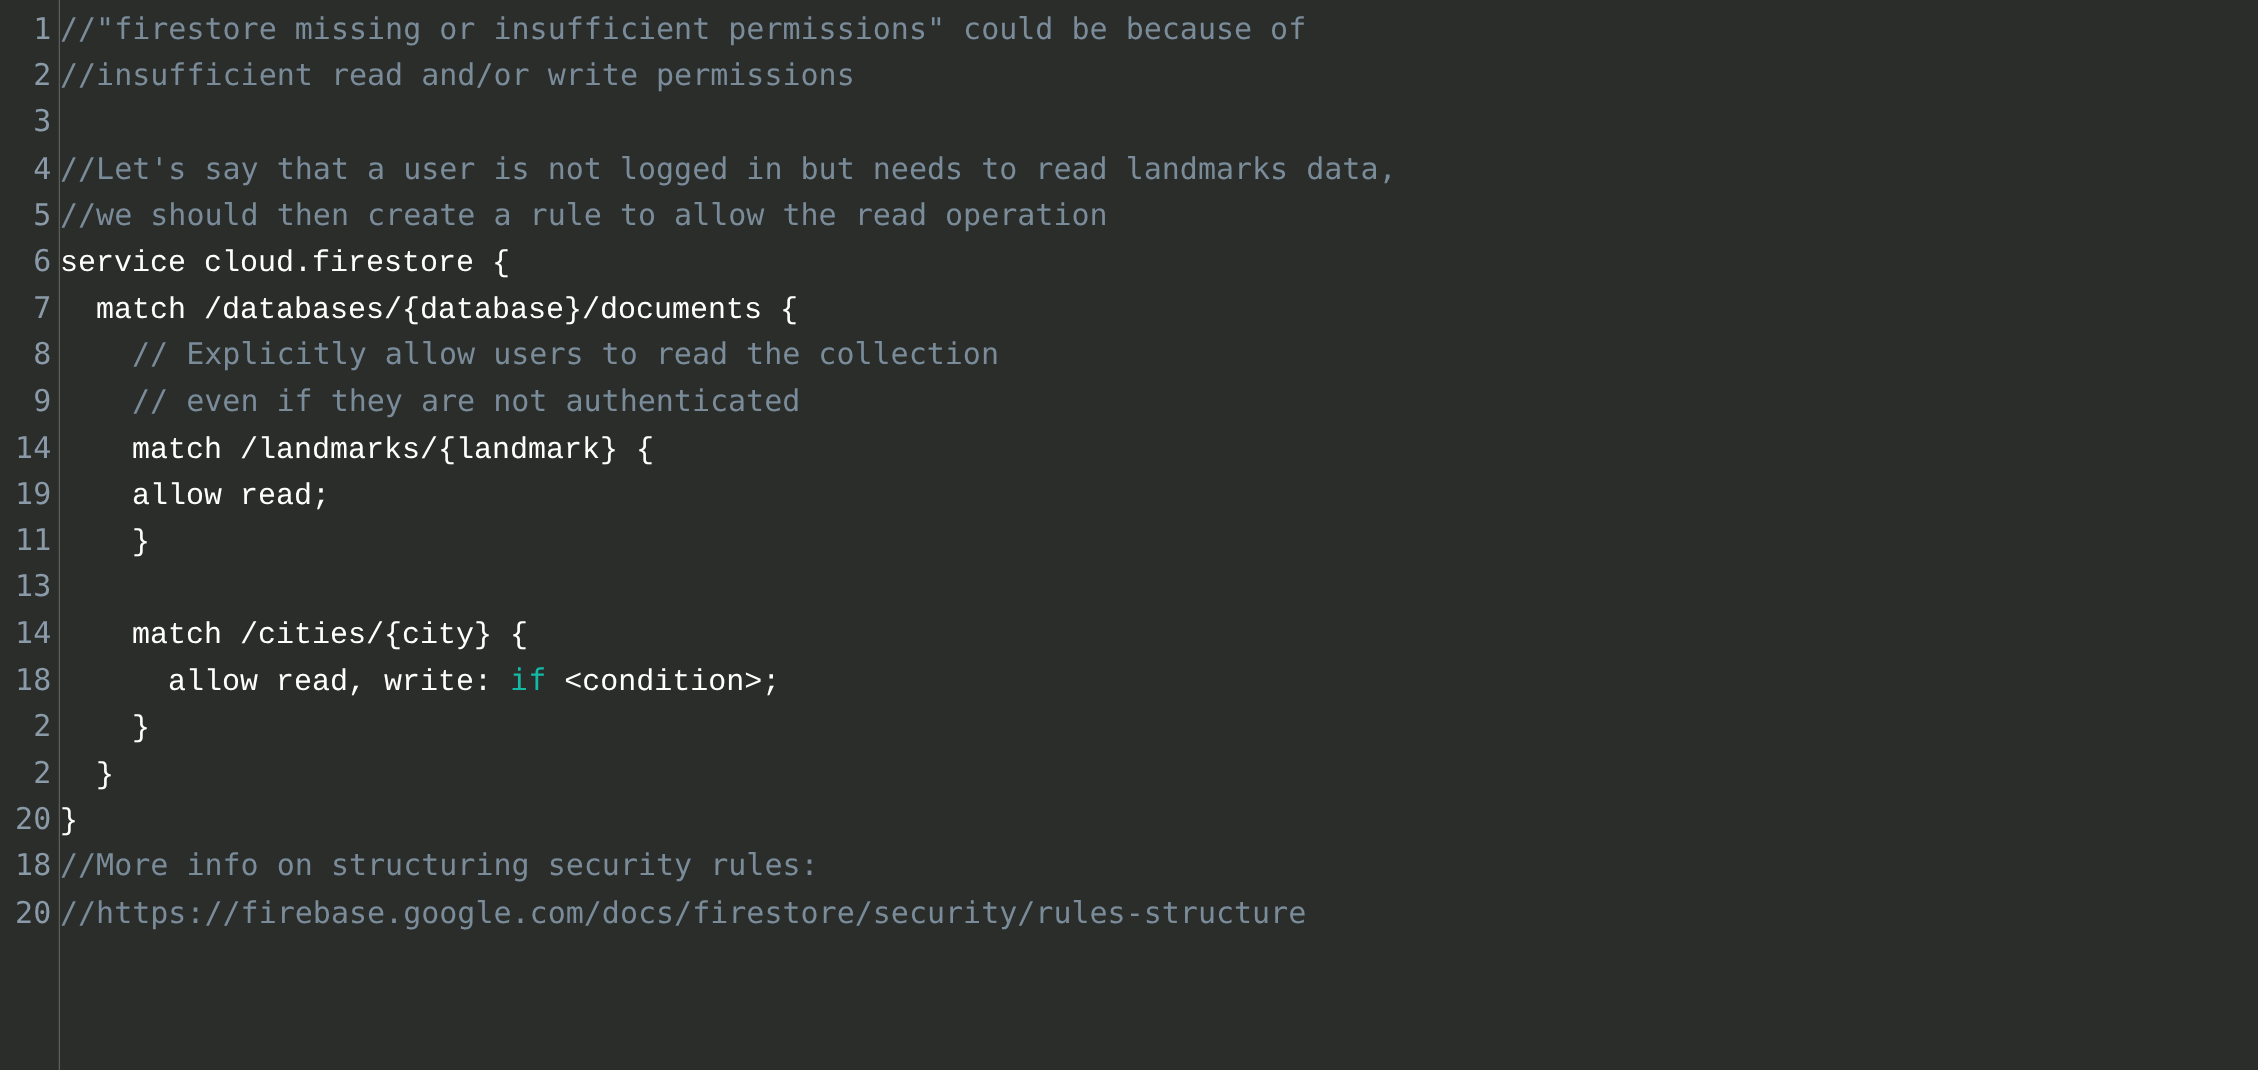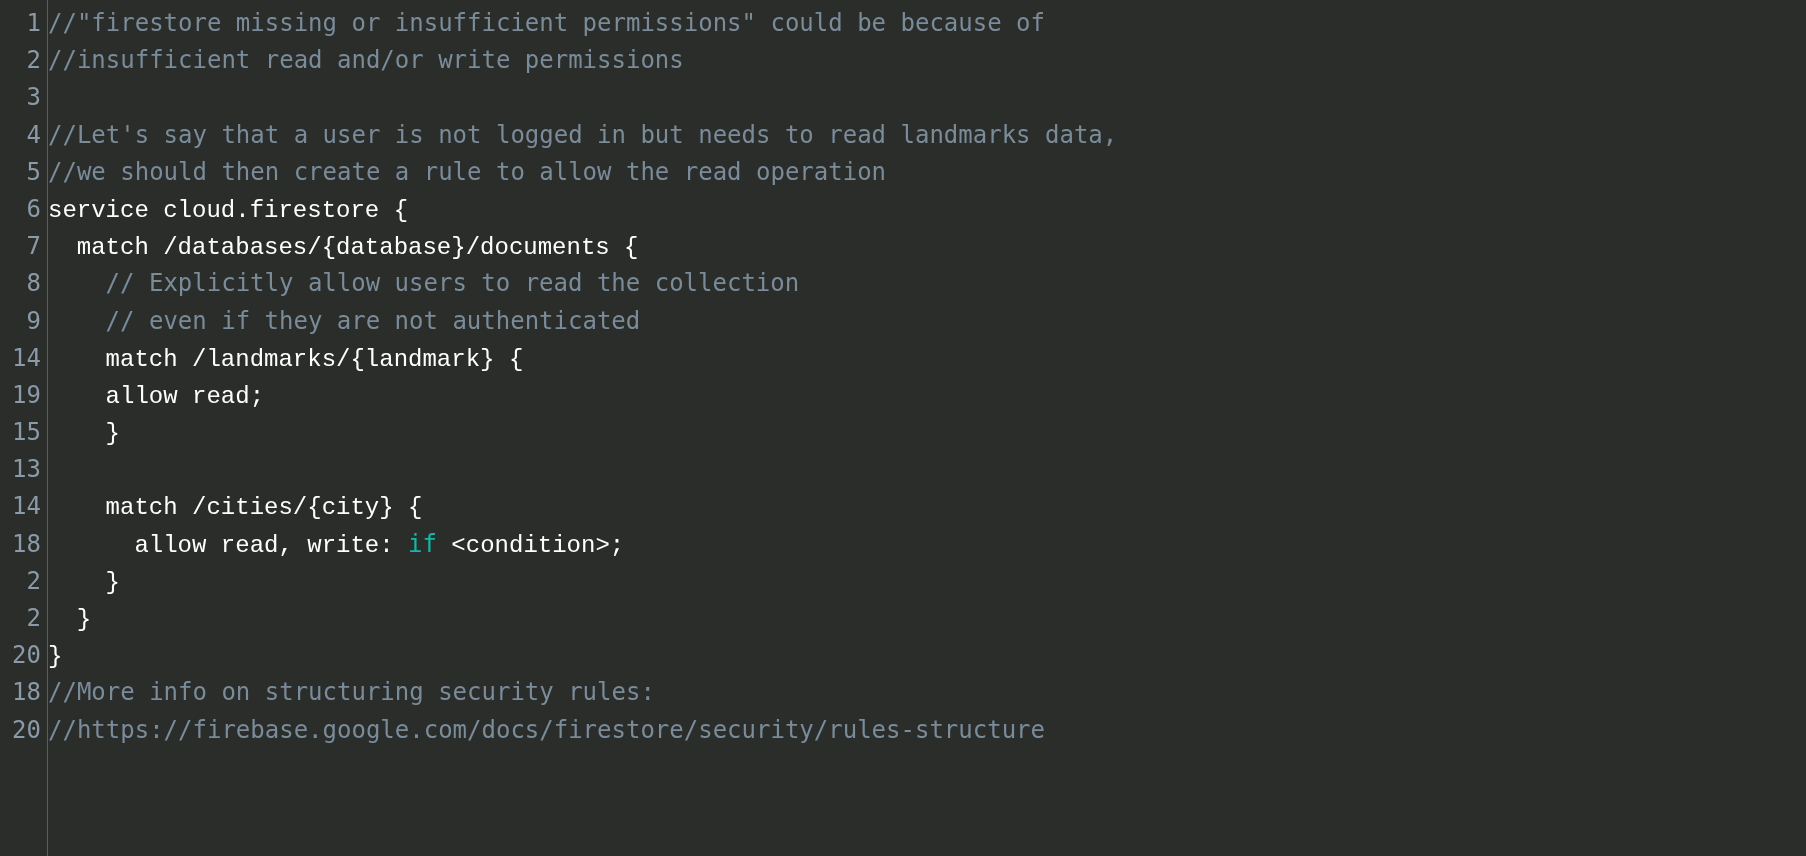--- a/index.html
+++ b/index.html
@@ -65,21 +65,21 @@
       <div class="line-no">2</div>
       <div class="line-no">3</div>
       <div class="line-no">4</div>
       <div class="line-no">5</div>
       <div class="line-no">6</div>
       <div class="line-no">7</div>
       <div class="line-no">8</div>
       <div class="line-no">9</div>
       <div class="line-no">14</div>
       <div class="line-no">19</div>
-      <div class="line-no">15</div>
+      <div class="line-no">11</div>
       <div class="line-no">13</div>
       <div class="line-no">14</div>
       <div class="line-no">18</div>
       <div class="line-no">2</div>
       <div class="line-no">2</div>
       <div class="line-no">20</div>
       <div class="line-no">18</div>
       <div class="line-no">20</div>
     </div>
   <div class="code"><div class="line"><span class="tok-comment">//"firestore missing or insufficient permissions" could be because of</span></div><div class="line"><span class="tok-comment">//insufficient read and/or write permissions</span></div><div class="line">&nbsp;</div><div class="line"><span class="tok-comment">//Let's say that a user is not logged in but needs to read landmarks data,</span></div><div class="line"><span class="tok-comment">//we should then create a rule to allow the read operation</span></div><div class="line"><span class="tok-plain">service cloud.firestore {</span></div><div class="line"><span class="tok-plain">  match /databases/{database}/documents {</span></div><div class="line"><span class="tok-plain">    </span><span class="tok-comment">// Explicitly allow users to read the collection</span></div><div class="line"><span class="tok-plain">    </span><span class="tok-comment">// even if they are not authenticated</span></div><div class="line"><span class="tok-plain">    match /landmarks/{landmark} {</span></div><div class="line"><span class="tok-plain">    allow read;</span></div><div class="line"><span class="tok-plain">    }    </span></div><div class="line">&nbsp;</div><div class="line"><span class="tok-plain">    match /cities/{city} {</span></div><div class="line"><span class="tok-plain">      allow read, write: </span><span class="tok-keyword">if</span><span class="tok-plain"> &lt;condition&gt;;</span></div><div class="line"><span class="tok-plain">    }</span></div><div class="line"><span class="tok-plain">  }</span></div><div class="line"><span class="tok-plain">}</span></div><div class="line"><span class="tok-comment">//More info on structuring security rules:</span></div><div class="line"><span class="tok-comment">//https://firebase.google.com/docs/firestore/security/rules-structure</span></div></div>

